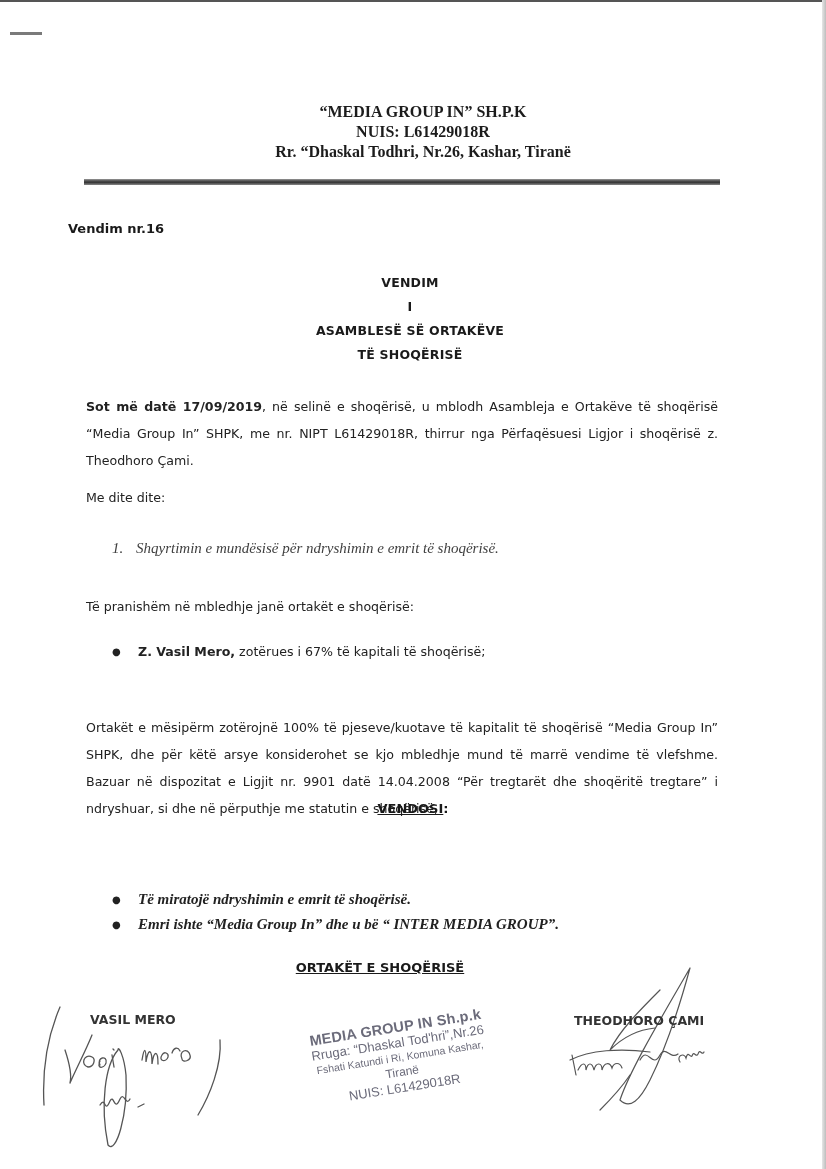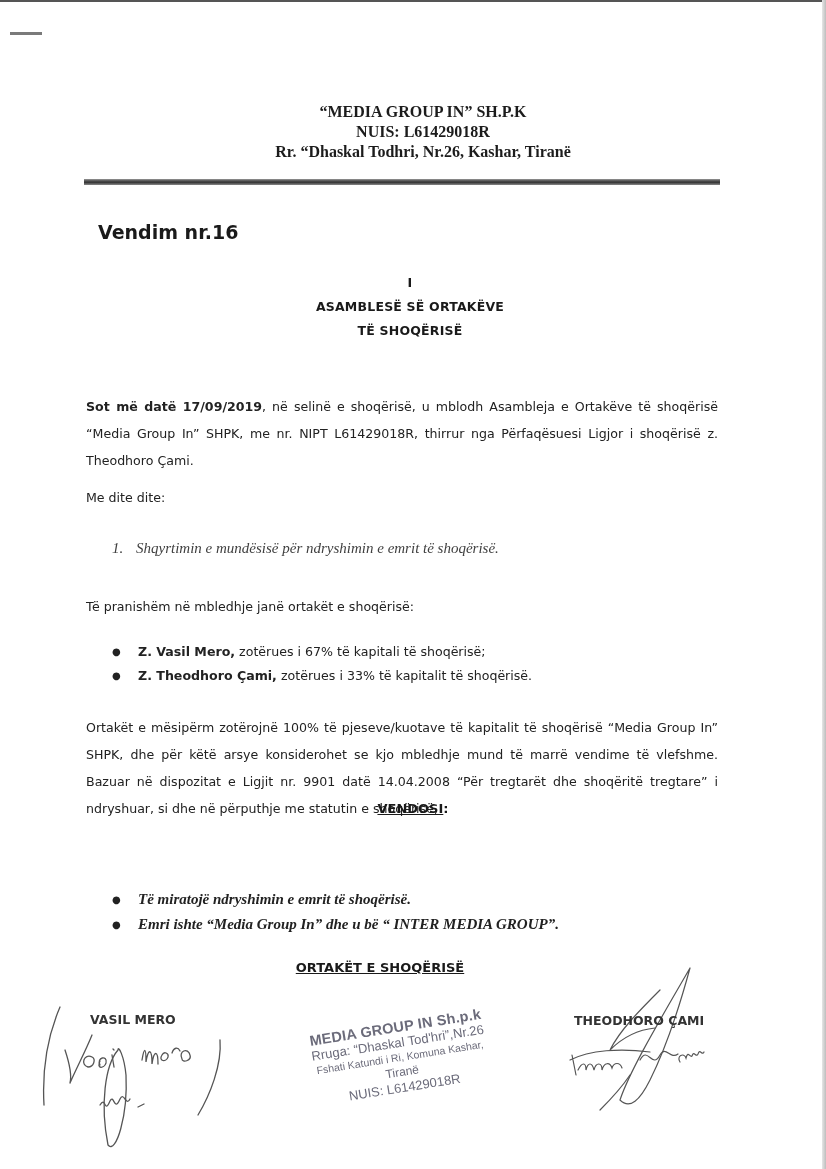--- a/index.html
+++ b/index.html
@@ -12,21 +12,21 @@
     background: linear-gradient(to right, #e6e6e6, #bdbdbd); }
   .scan-mark { position: absolute; left: 10px; top: 32px; width: 32px; height: 3px; background: #7a7a7a; }
 
   .letterhead { position: absolute; left: 0; top: 102px; width: 826px; text-align: center;
     font-family: "Liberation Serif", serif; font-weight: bold; font-size: 16px; line-height: 20px; color: #1c1c1c; }
   .letterhead div { margin-left: 20px; }
   .rule { position: absolute; left: 84px; top: 179px; width: 636px; height: 6px;
     background: linear-gradient(to bottom, #999 0, #555 30%, #333 55%, #888 100%); }
 
   .sans { font-family: "DejaVu Sans", sans-serif; }
-  .decision-no { position: absolute; left: 98px; top: 221px; font-size: 19px; font-weight: bold; }
+  .decision-no { position: absolute; left: 68px; top: 221px; font-size: 13px; font-weight: bold; }
 
   .title-block { position: absolute; left: 300px; top: 271px; width: 220px; text-align: center;
     font-size: 12.5px; font-weight: bold; line-height: 24px; letter-spacing: 0.2px; }
 
   .para { position: absolute; left: 86px; width: 632px; font-size: 12.6px; line-height: 27px;
     text-align: justify; color: #222; }
   .p1 { top: 393px; }
   .p2 { top: 484px; }
   .agenda { position: absolute; left: 112px; top: 540px; font-family: "Liberation Serif", serif;
     font-style: italic; font-size: 15px; color: #404040; }
@@ -68,38 +68,38 @@
 <div class="letterhead">
   <div>“MEDIA GROUP IN” SH.P.K</div>
   <div>NUIS: L61429018R</div>
   <div>Rr. “Dhaskal Todhri, Nr.26, Kashar, Tiranë</div>
 </div>
 <div class="rule"></div>
 
 <div class="decision-no sans">Vendim nr.16</div>
 
 <div class="title-block sans">
+  <div>VENDIM</div>
   <div>I</div>
   <div>ASAMBLESË SË ORTAKËVE</div>
   <div>TË SHOQËRISË</div>
 </div>
 
 <div class="para p1 sans"><b>Sot më datë 17/09/2019</b><span>, në selinë e shoqërisë, u mblodh Asambleja e Ortakëve të shoqërisë “Media Group In” SHPK, me nr. NIPT L61429018R, thirrur nga Përfaqësuesi Ligjor i shoqërisë z. Theodhoro Çami.</span></div>
 
 <div class="para p2 sans">Me dite dite:</div>
 
 <div class="agenda">
   <span class="num">1.</span><span>Shqyrtimin e mundësisë për ndryshimin e emrit të shoqërisë.</span>
 </div>
 
 <div class="para p3 sans">Të pranishëm në mbledhje janë ortakët e shoqërisë:</div>
 
 <div class="partners sans">
   <div class="li"><span class="bullet">●</span><b>Z. Vasil Mero,</b><span> zotërues i 67% të kapitali të shoqërisë;</span></div>
-  <div class="li"><span class="bullet">●</span><b>Z. Theodhoro Çami,</b><span> zotërues i 33% të kapitalit të shoqërisë.</span></div>
 </div>
 
 <div class="para p4 sans">Ortakët e mësipërm zotërojnë 100% të pjeseve/kuotave të kapitalit të shoqërisë “Media Group In” SHPK, dhe për këtë arsye konsiderohet se kjo mbledhje mund të marrë vendime të vlefshme. Bazuar në dispozitat e Ligjit nr. 9901 datë 14.04.2008 “Për tregtarët dhe shoqëritë tregtare” i ndryshuar, si dhe në përputhje me statutin e shoqërisë,</div>
 
 <div class="vendosi sans"><span class="u">VENDOSI</span><span>:</span></div>
 
 <div class="resolutions">
   <div><span class="bullet">●</span><span>Të miratojë ndryshimin e emrit të shoqërisë.</span></div>
   <div><span class="bullet">●</span><span>Emri ishte “Media Group In” dhe u bë “ INTER MEDIA GROUP”.</span></div>
 </div>

